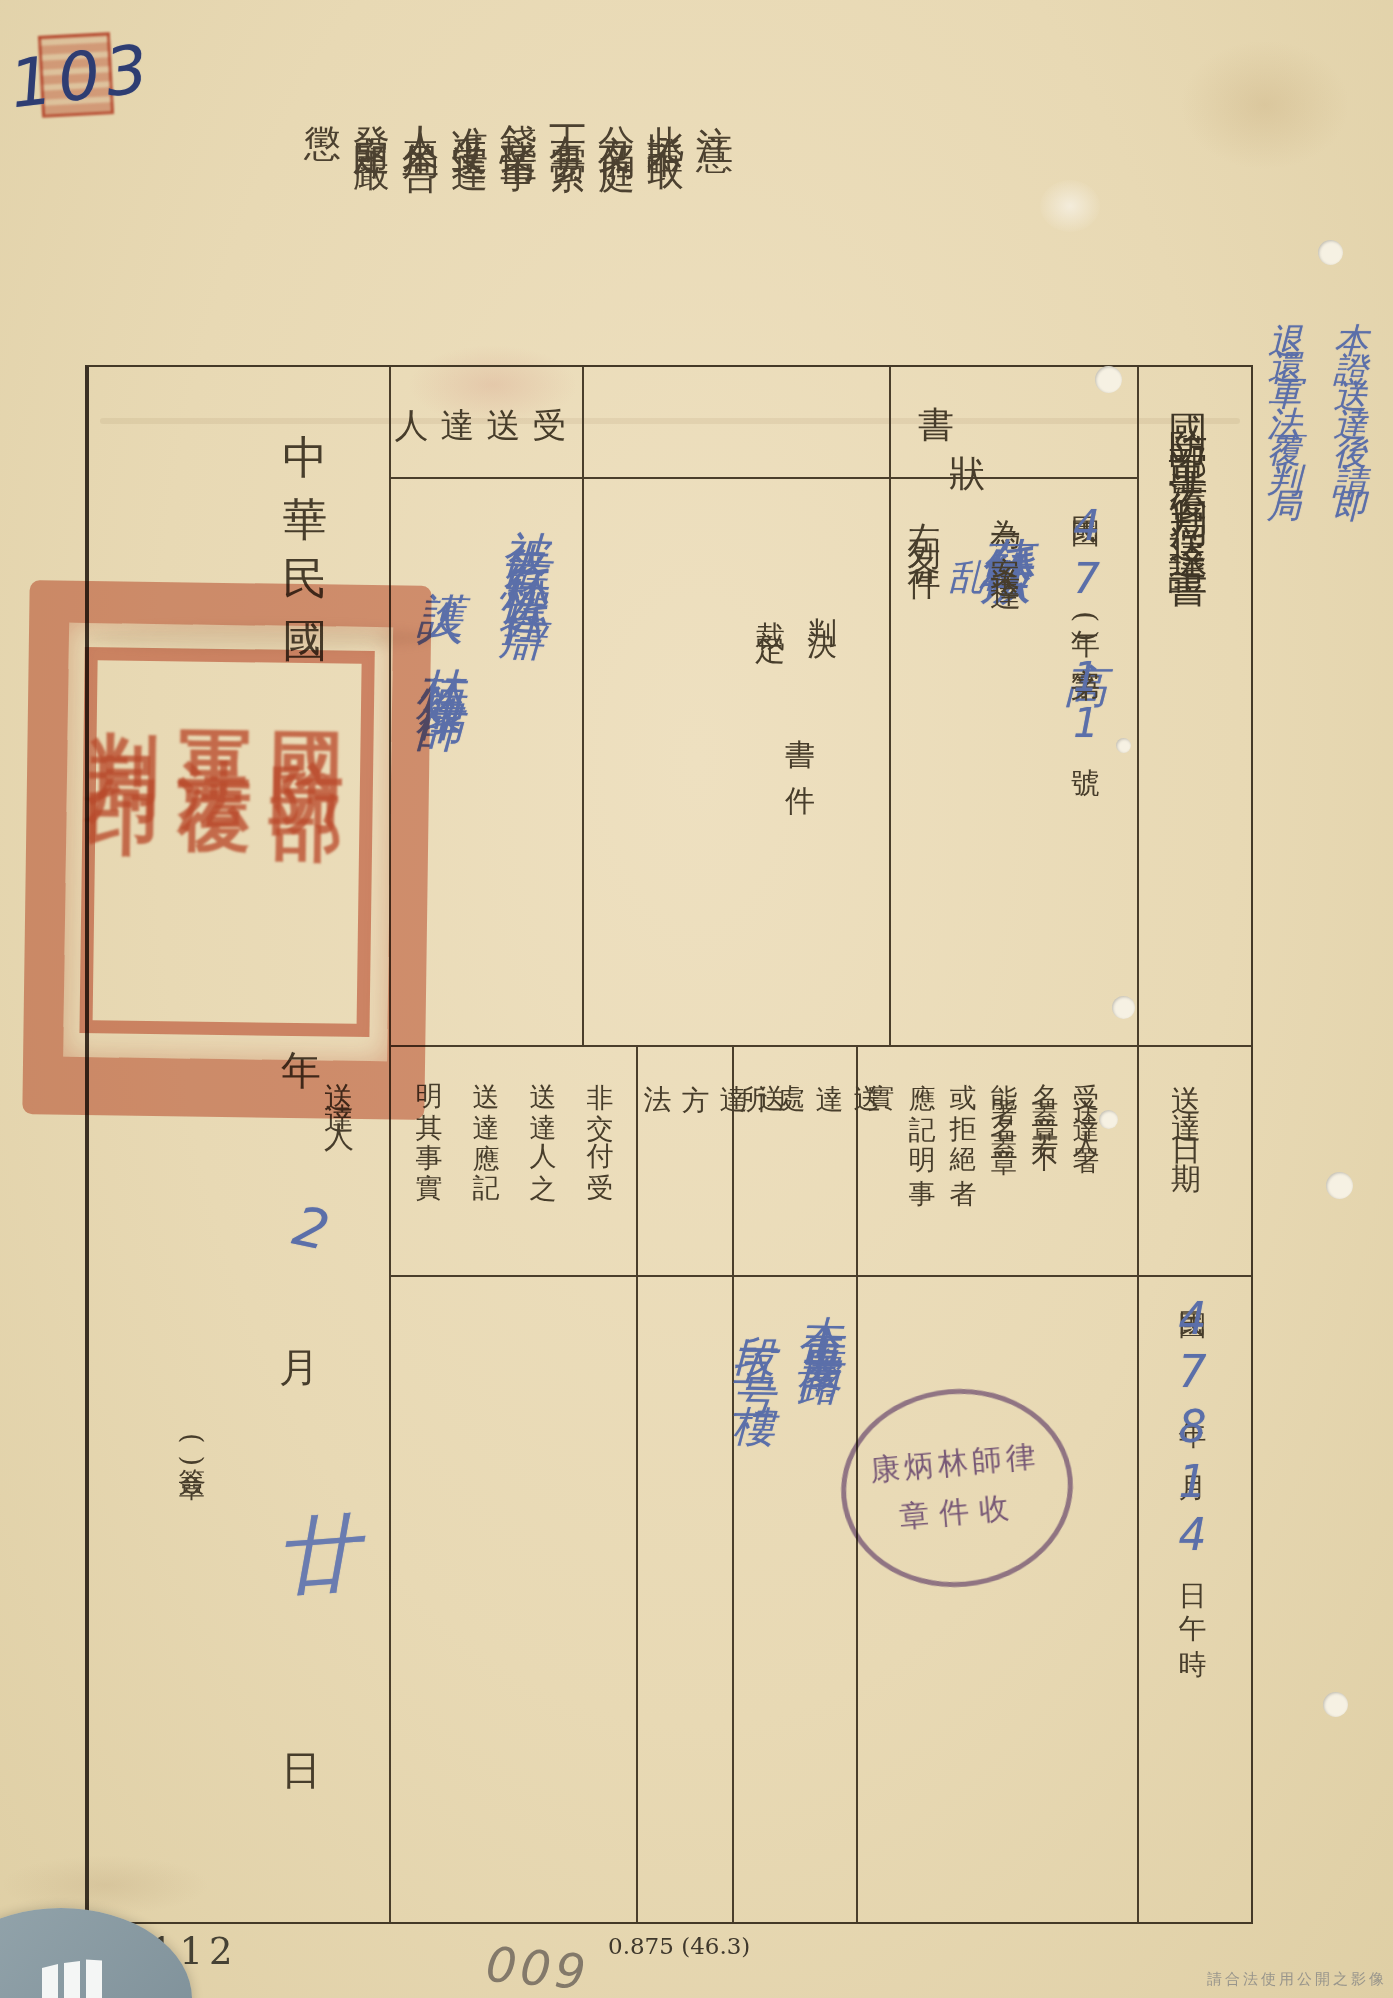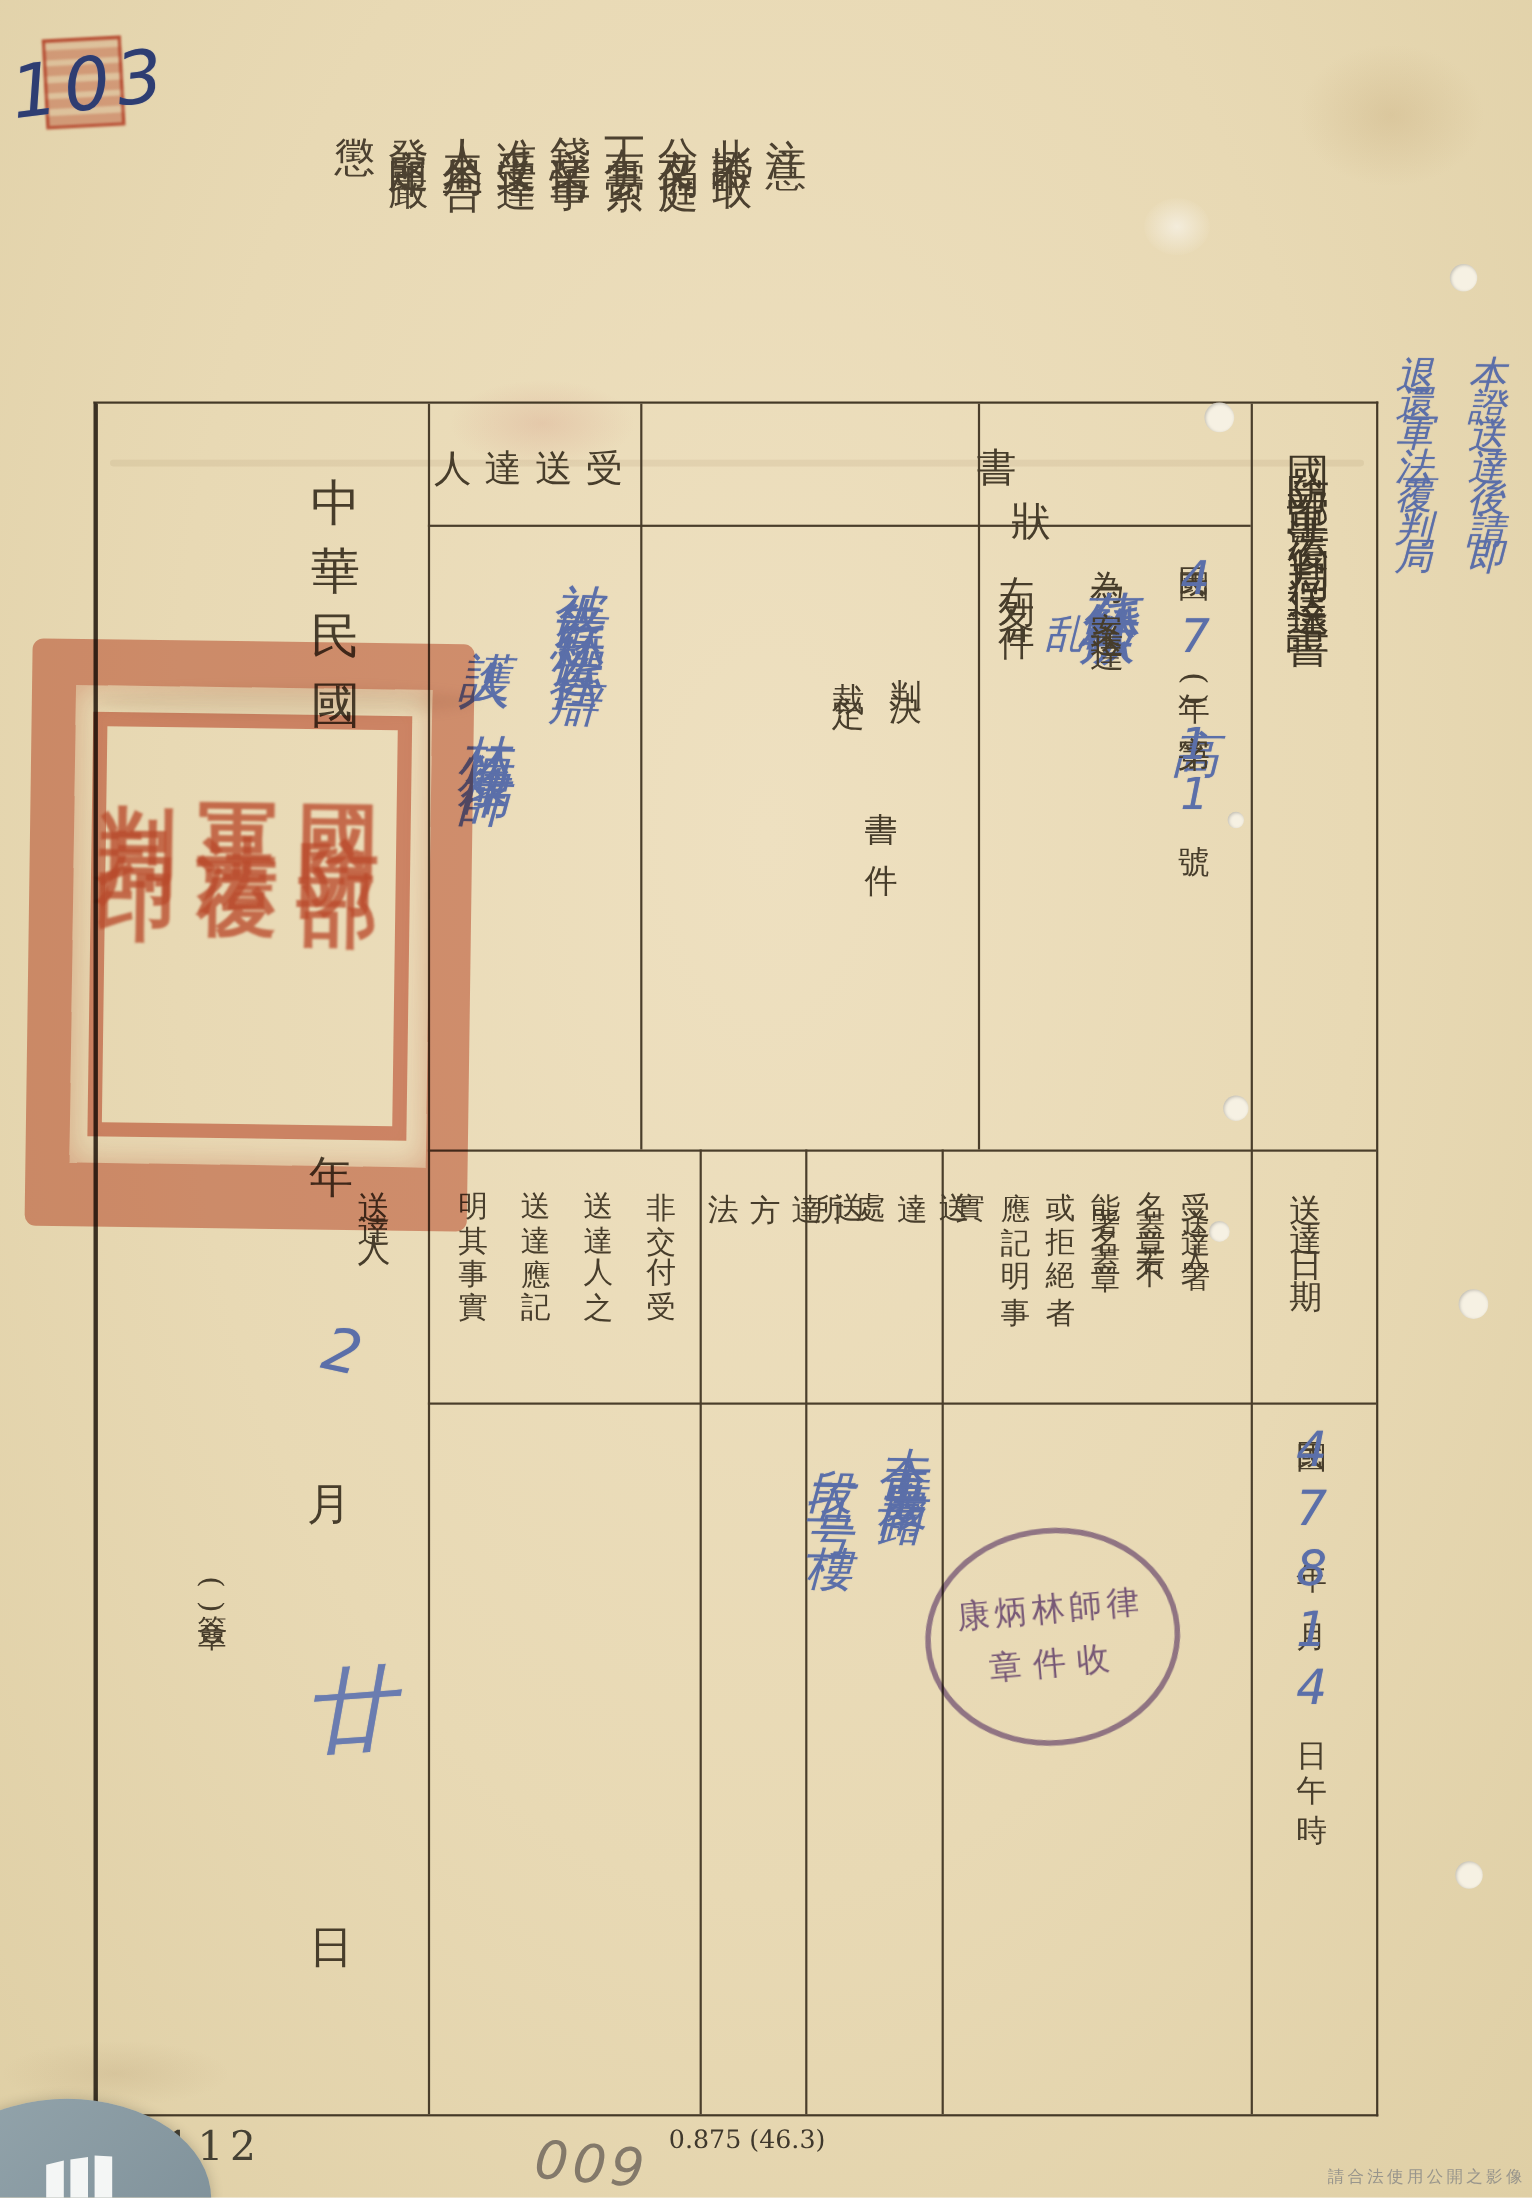--- a/index.html
+++ b/index.html
@@ -92,21 +92,21 @@
     <div class="line" style="left:493px;top:0;width:2px;height:678px;"></div>
     <div class="line" style="left:767px;top:678px;width:2px;height:877px;"></div>
     <div class="line" style="left:643px;top:678px;width:2px;height:877px;"></div>
     <div class="line" style="left:547px;top:678px;width:2px;height:877px;"></div>
     <div class="line" style="left:300px;top:110px;width:748px;height:2px;"></div>
     <div class="line" style="left:300px;top:678px;width:862px;height:2px;"></div>
     <div class="line" style="left:300px;top:908px;width:862px;height:2px;"></div>
 
     <div class="abs v title-col print">國防部軍法覆判局送達證書</div>
 
-    <div class="hcell rtl" style="left:756px;top:34px;width:246px;letter-spacing:62px;text-indent:62px;">書狀</div>
+    <div class="hcell rtl" style="left:786px;top:34px;width:246px;letter-spacing:62px;text-indent:62px;">書狀</div>
     <div class="hcell rtl" style="left:302px;top:36px;width:191px;font-size:34px;letter-spacing:12px;">受送達人</div>
 
     <div class="abs v print" style="left:968px;top:126px;height:560px;font-size:29px;letter-spacing:4px;">
       <span>民國</span><span class="hand up" style="font-size:42px;">47</span><span>年(</span><span class="hand" style="font-size:44px;">高</span><span>)字第</span><span class="hand up" style="font-size:40px;letter-spacing:0;">11</span><span>號</span>
     </div>
     <div class="abs v" style="left:882px;top:128px;height:560px;font-size:31px;">
       <span class="print">為</span><span class="hand" style="font-size:52px;letter-spacing:6px;">蘇任松叛</span><span class="print" style="letter-spacing:12px;">一案送達</span>
       <span class="abs hand" style="left:-30px;top:36px;font-size:36px;">乱</span>
     </div>
     <div class="abs v print" style="left:812px;top:130px;height:340px;font-size:33px;letter-spacing:15px;">左列各件</div>

